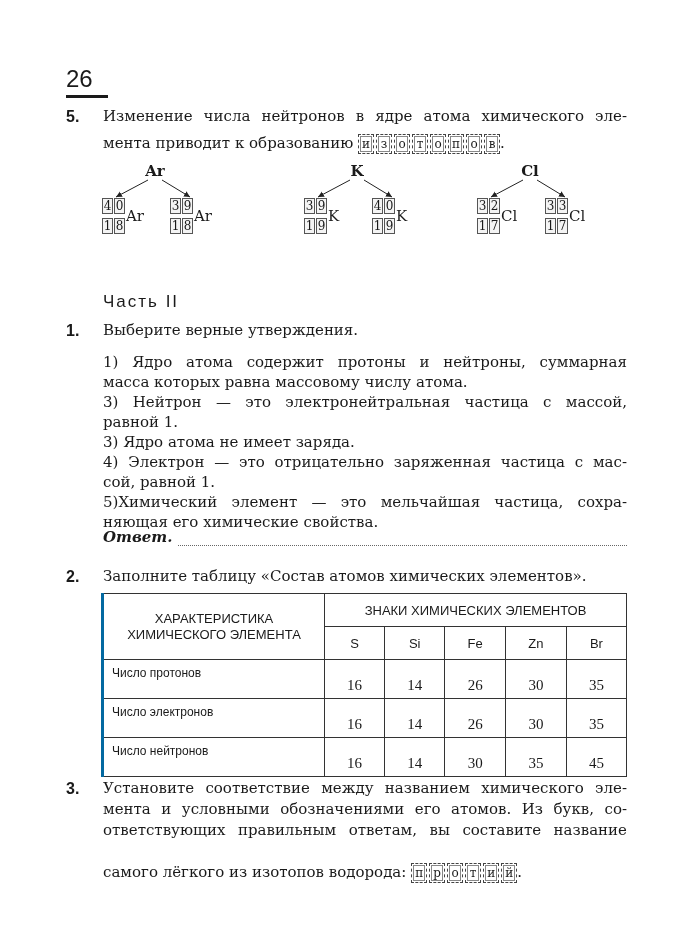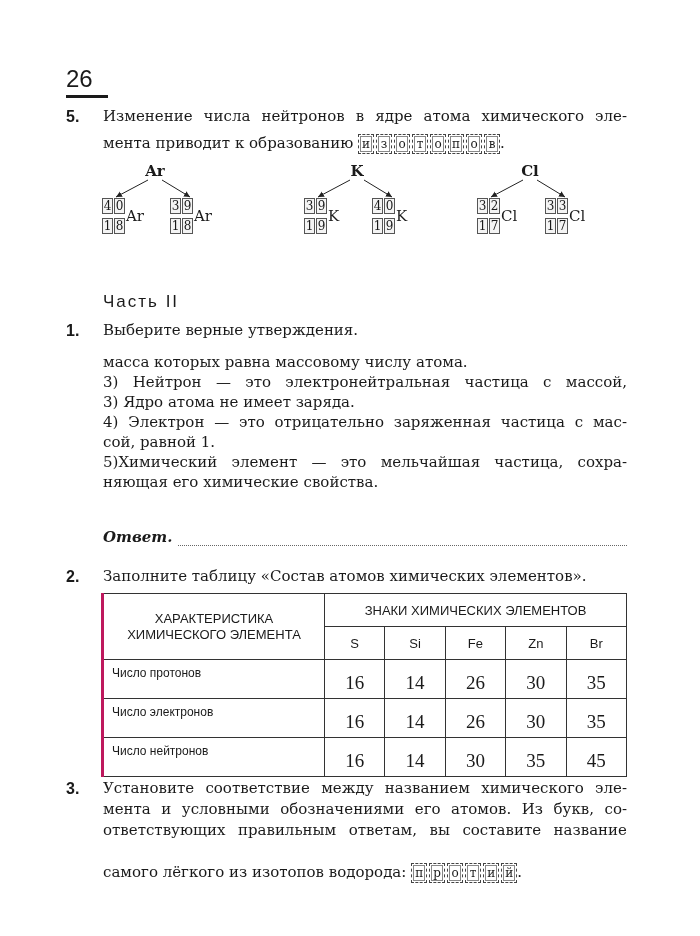--- a/index.html
+++ b/index.html
@@ -52,22 +52,22 @@
     position: absolute; left: 101px; top: 593px; width: 526px;
     border-collapse: collapse; font-family: "Liberation Sans", sans-serif;
   }
   table.comp td, table.comp th {
     border: 1px solid #333; font-weight: normal; padding: 0;
   }
   table.comp .hdr-left { width: 220px; font-size: 13px; line-height: 16px; text-align: center; }
   table.comp .hdr-top { height: 32px; font-size: 13px; text-align: center; }
   table.comp .sym-cell { height: 32px; font-size: 13px; text-align: center; }
   table.comp .row-label { height: 32px; font-size: 12px; text-align: left; padding-left: 8px; vertical-align: top; padding-top: 6px; }
-  table.comp .val { font-family: "Liberation Serif", serif; font-size: 19px; text-align: center; vertical-align: bottom; padding-bottom: 4px; }
-  table.comp { border-left: 3px solid #be185d; }
+  table.comp .val { font-family: "Liberation Serif", serif; font-size: 15px; text-align: center; vertical-align: bottom; padding-bottom: 4px; }
+  table.comp { border-left: 3px solid #0369a1; }
 </style>
 </head>
 <body>
 
 <div class="abs page-number">26</div>
 <div class="abs page-rule"></div>
 
 <div class="abs qnum" style="left:66px; top:108px;">5.</div>
 <div class="abs body-text" style="left:103px; top:106px; width:524px;">
   <span class="justify-line">Изменение числа нейтронов в ядре атома химического эле-</span>
@@ -183,22 +183,24 @@
           </span>
         </span><span class="sym">Cl</span></div>
     </div>
   </div>
 
 <div class="abs part-title">Часть II</div>
 
 <div class="abs qnum" style="left:66px; top:322px;">1.</div>
 <div class="abs body-text" style="left:103px; top:320px; width:524px;">Выберите верные утверждения.</div>
 <div class="abs body-text" id="task1-lines" style="left:103px; top:352px; width:524px; line-height:20px;">
+    <span class="justify-line" style="display: block;">1) Ядро атома содержит протоны и нейтроны, суммарная</span>
     <span class="line" style="display: block;">масса которых равна массовому числу атома.</span>
     <span class="justify-line" style="display: block;">3) Нейтрон — это электронейтральная частица с массой,</span>
+    <span class="line" style="display: block;">равной 1.</span>
     <span class="line" style="display: block;">3) Ядро атома не имеет заряда.</span>
     <span class="justify-line" style="display: block;">4) Электрон — это отрицательно заряженная частица с мас-</span>
     <span class="line" style="display: block;">сой, равной 1.</span>
     <span class="justify-line" style="display: block;">5)Химический элемент — это мельчайшая частица, сохра-</span>
     <span class="line" style="display: block;">няющая его химические свойства.</span>
   </div>
 <div class="abs" style="left:103px; top:528px; width:524px; display:flex; align-items:flex-end;text-align:right;">
   <span class="answer-label">Ответ.</span>
   <span class="dotted" style="flex:1; margin-left:6px; height:14px;"></span>
 </div>

